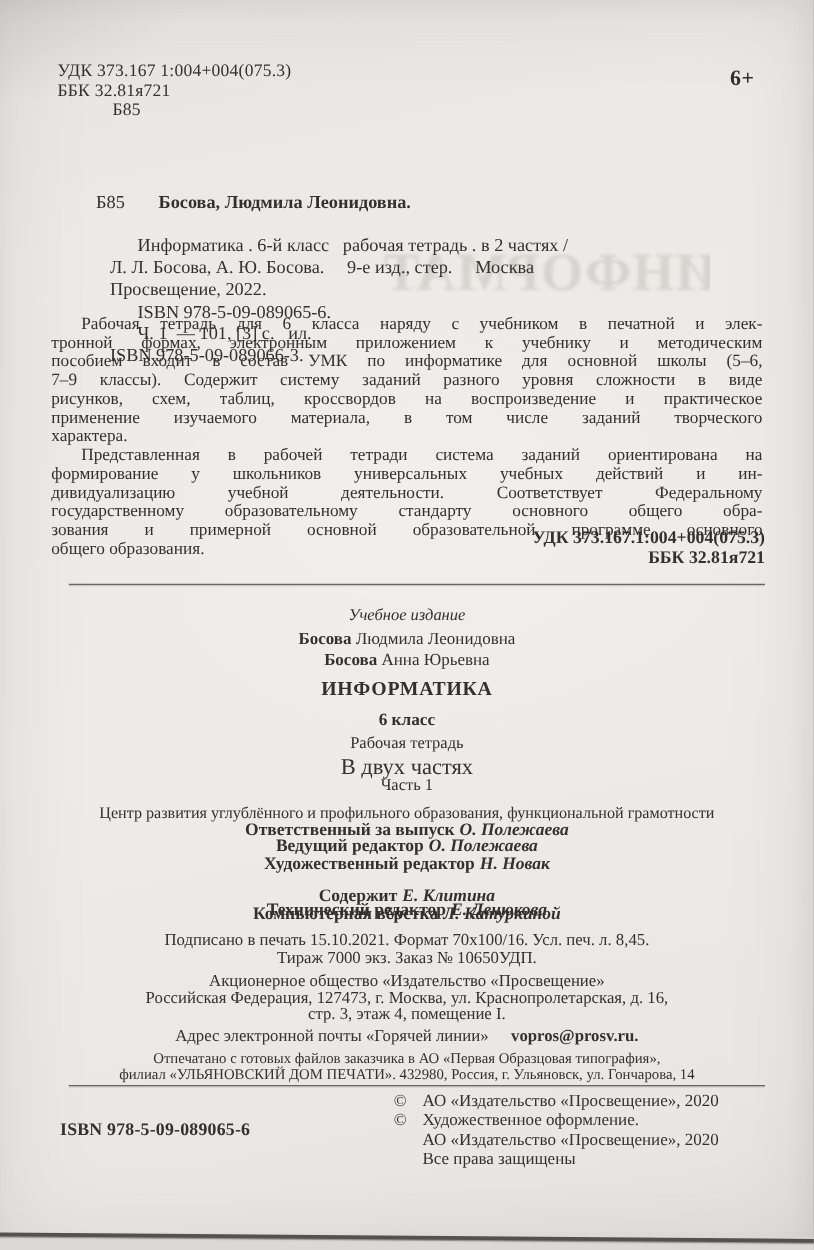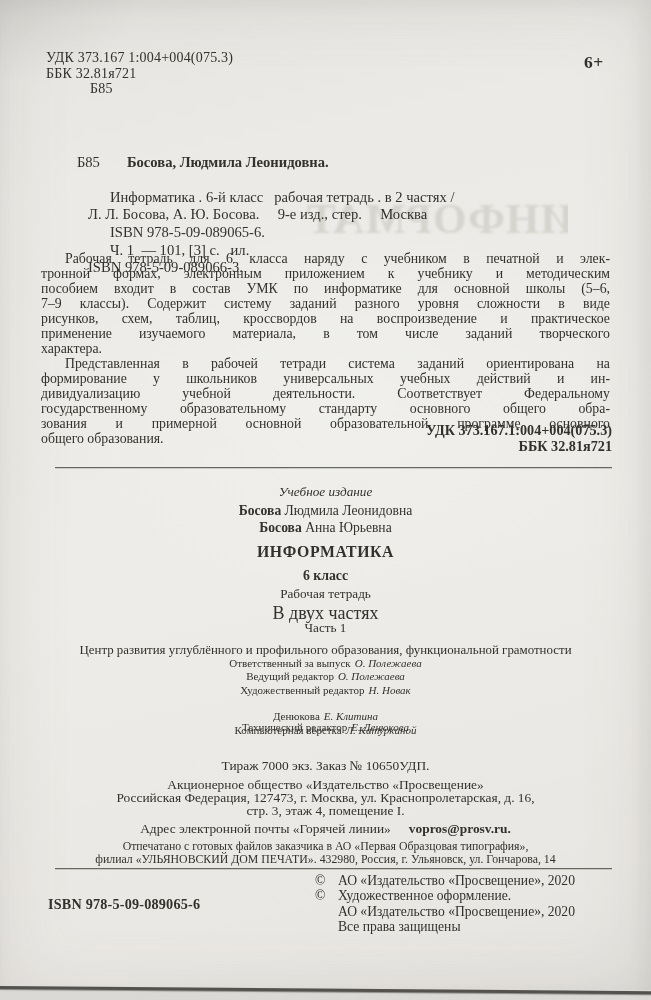--- a/index.html
+++ b/index.html
@@ -49,21 +49,21 @@
   .author2{top:520px;font-size:13.6px;}
   .title{top:543px;font-size:15.8px;font-weight:700;letter-spacing:.6px;}
   .grade{top:568px;font-size:13.8px;font-weight:700;}
   .sub1{top:586px;font-size:13.2px;}
   .sub2{top:603px;font-size:18px;}
   .sub3{top:620px;font-size:13.2px;}
 
   .credits-center{top:643px;font-size:12.9px;}
   .role0{top:657px;} .role1{top:670px;} .role2{top:684px;}
   .role3{top:697px;margin-top:24px;} .role4{top:710px;} .role5{top:724px;}
-  .role-line{font-size:11px;}
+  .role-line{font-size:14px;font-weight:bold;}
   .role-line .nm{font-style:italic;margin-left:4px;}
 
   .imprint1{top:744px;font-size:13.4px;}
   .imprint2{top:758px;font-size:13.4px;}
   .pub1{top:777px;font-size:13.4px;}
   .pub2{top:790px;font-size:13.4px;}
   .pub3{top:803px;font-size:13.4px;}
   .hotline{top:821px;font-size:13.4px;text-align:center;}
   .hotline .email{font-weight:700;margin-left:18px;}
   .print1{top:839px;font-size:11.8px;}
@@ -102,20 +102,21 @@
     <div class="indent">Б85</div>
   </div>
   <div class="abs age-badge">6+</div>
 
   <div class="abs bib">
     <div class="r1 pre">
       <span class="code">Б85</span><span class="b">Босова, Людмила Леонидовна.</span>
     </div>
     <div class="p64 pre">Информатика . 6-й класс   рабочая тетрадь . в 2 частях /</div>
     <div class="p42 pre">Л. Л. Босова, А. Ю. Босова.     9-е изд., стер.     Москва</div>
+    <div class="p42 pre">Просвещение, 2022.</div>
     <div class="p64 pre">ISBN 978-5-09-089065-6.</div>
     <div class="p64 pre">Ч. 1  — 101, [3] с.   ил.</div>
     <div class="p42 pre">ISBN 978-5-09-089066-3.</div>
   </div>
 
   <div class="abs annotation">
     <div class="ln first">Рабочая тетрадь для 6 класса наряду с учебником в печатной и элек-</div>
     <div class="ln">тронной формах, электронным приложением к учебнику и методическим</div>
     <div class="ln">пособием входит в состав УМК по информатике для основной школы (5–6,</div>
     <div class="ln">7–9 классы). Содержит систему заданий разного уровня сложности в виде</div>
@@ -159,26 +160,27 @@
   <div class="cl role-line role1">
     <span>Ведущий редактор</span><span class="nm">О. Полежаева</span>
   </div>
   <div class="cl role-line role2">
     <span>Художественный редактор</span><span class="nm">Н. Новак</span>
   </div>
   <div class="cl role-line role3">
     <span>Технический редактор</span><span class="nm">Е. Денюкова</span>
   </div>
   <div class="cl role-line role4">
-    <span>Денюкова</span><span class="nm">Е. Клитина</span>
+    <span>Содержит</span><span class="nm">Е. Клитина</span>
   </div>
   <div class="cl role-line role5">
     <span>Компьютерная вёрстка</span><span class="nm">Л. Катуркиной</span>
   </div>
 
+  <div class="cl imprint1">Подписано в печать 15.10.2021. Формат 70х100/16. Усл. печ. л. 8,45.</div>
   <div class="cl imprint2">Тираж 7000 экз. Заказ № 10650УДП.</div>
 
   <div class="cl pub1">Акционерное общество «Издательство «Просвещение»</div>
   <div class="cl pub2">Российская Федерация, 127473, г. Москва, ул. Краснопролетарская, д. 16,</div>
   <div class="cl pub3">стр. 3, этаж 4, помещение I.</div>
 
   <div class="cl hotline">
     <span>Адрес электронной почты «Горячей линии»</span><span class="email">vopros@prosv.ru.</span>
   </div>
 

